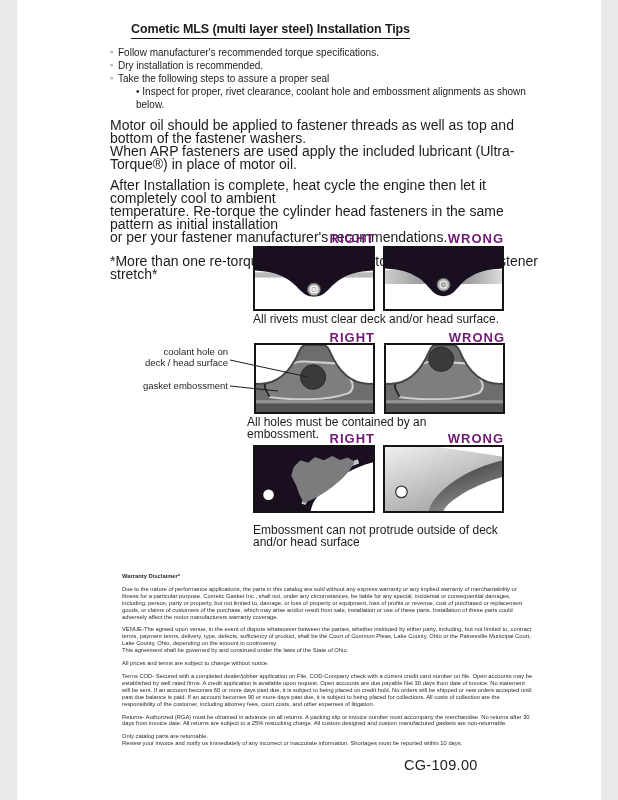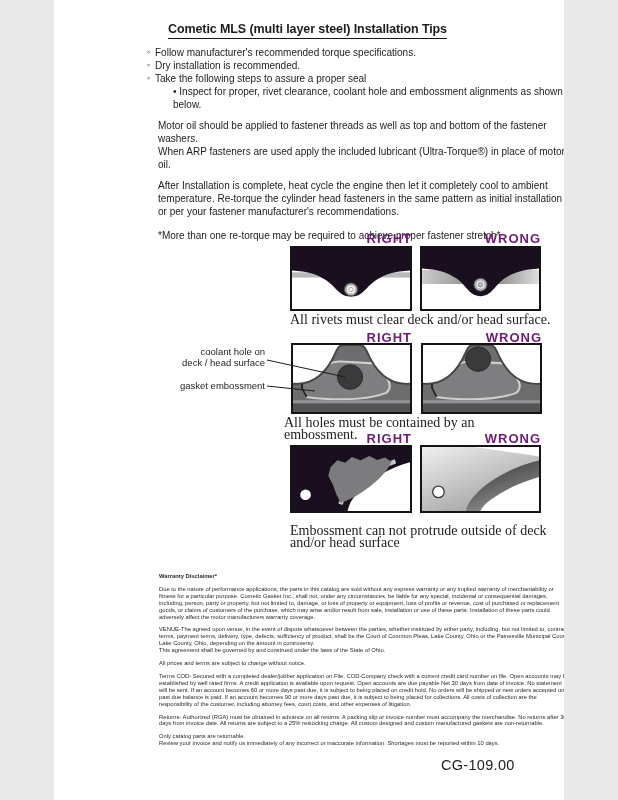--- a/index.html
+++ b/index.html
@@ -5,42 +5,42 @@
   :root{
     --ink:#190f1f;
     --text:#1c1c1c;
     --deck-gray:#b9b9b9;
     --mound-gray:#6d6d6f;
     --hole-gray:#3a3a3c;
     --emboss-line:#cfcfcf;
   }
   html,body{margin:0;padding:0;background:#e9e9e9;}
   .page{
-    position:relative;width:510px;height:800px;background:#ffffff;margin:0 auto;
+    position:relative;width:584px;height:800px;background:#ffffff;margin:0 auto;
     font-family:"Liberation Sans", sans-serif;color:var(--text);overflow:hidden;
   }
   .content{position:absolute;left:93px;top:19px;width:432px;}
   .doc-title{
     display:inline-block;margin:0 0 7px 21px;font-size:12.5px;font-weight:700;
     letter-spacing:-0.1px;padding-bottom:2px;border-bottom:1.6px solid #151515;white-space:nowrap;
   }
   .blist{margin:0;padding:0;list-style:none;font-size:10px;line-height:13px;}
   .blist li{display:flex;align-items:flex-start;}
   .marker{width:8px;flex:0 0 8px;font-size:9px;line-height:13px;color:#1c1c1c;}
   .sublist{margin:0 0 0 26px;padding:0;list-style:none;font-size:10px;line-height:13px;}
   .sublist .marker{width:7px;flex:0 0 7px;font-size:10px;}
   .section-head{margin:13px 0 0 0;font-size:12px;font-weight:700;}
-  .para{margin:8px 0 0 11px;font-size:10px;line-height:13px;white-space:pre-line;}
+  .para{margin:8px 0 0 0;font-size:14px;line-height:13px;white-space:pre-line;}
   .para.last{margin-top:11px;}
 
   
   .diag-label{position:absolute;font-size:13px;letter-spacing:1px;text-align:right;color:#701a75;font-weight:bold;}
   .dbox{position:absolute;border:2px solid #141414;box-sizing:border-box;background:#fff;}
   .dbox svg{display:block;width:100%;height:100%;}
-  .caption{position:absolute;font-size:14px;line-height:11.5px;color:#1c1c1c;white-space:pre-line;font-family:Liberation Serif, serif;}
+  .caption{position:absolute;font-size:12px;line-height:11.5px;color:#1c1c1c;white-space:pre-line;}
   .callout{position:absolute;font-size:9.5px;line-height:11px;text-align:right;white-space:pre-line;color:#1c1c1c;}
   .leaders{position:absolute;left:0;top:0;width:618px;height:800px;pointer-events:none;}
 
   .warranty{position:absolute;left:105px;top:573px;width:412px;font-size:5.8px;line-height:6.9px;color:#2a2a2a;}
   .warranty .whead{font-weight:700;margin:0 0 6px 0;}
   .warranty p{margin:0 0 6px 0;white-space:pre-line;}
   .footer-code{position:absolute;left:387px;top:757px;font-size:14.5px;letter-spacing:0.3px;color:#222;}
 </style>
 </head>
 <body>

